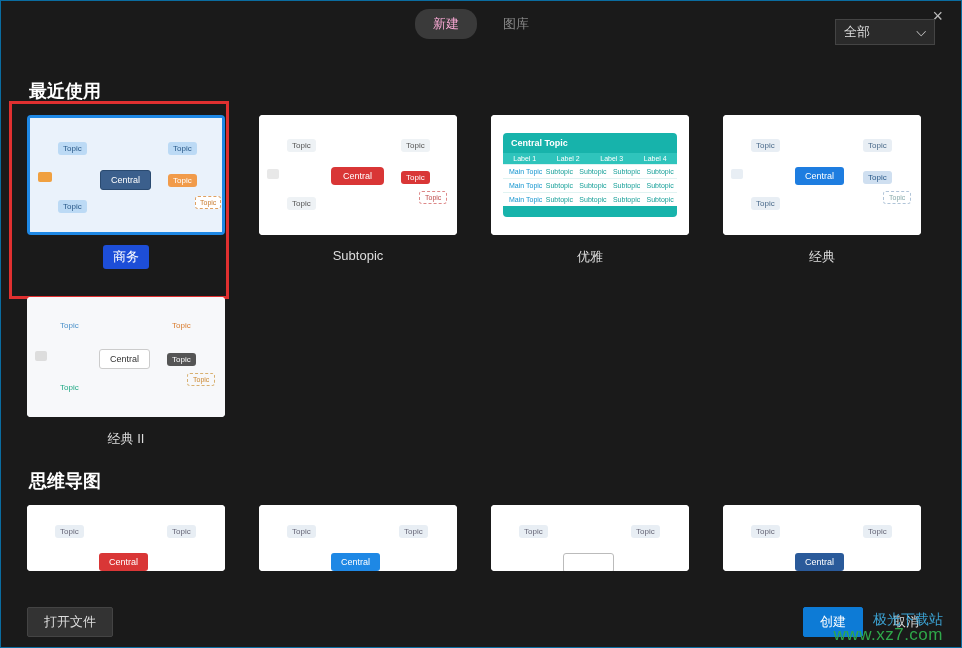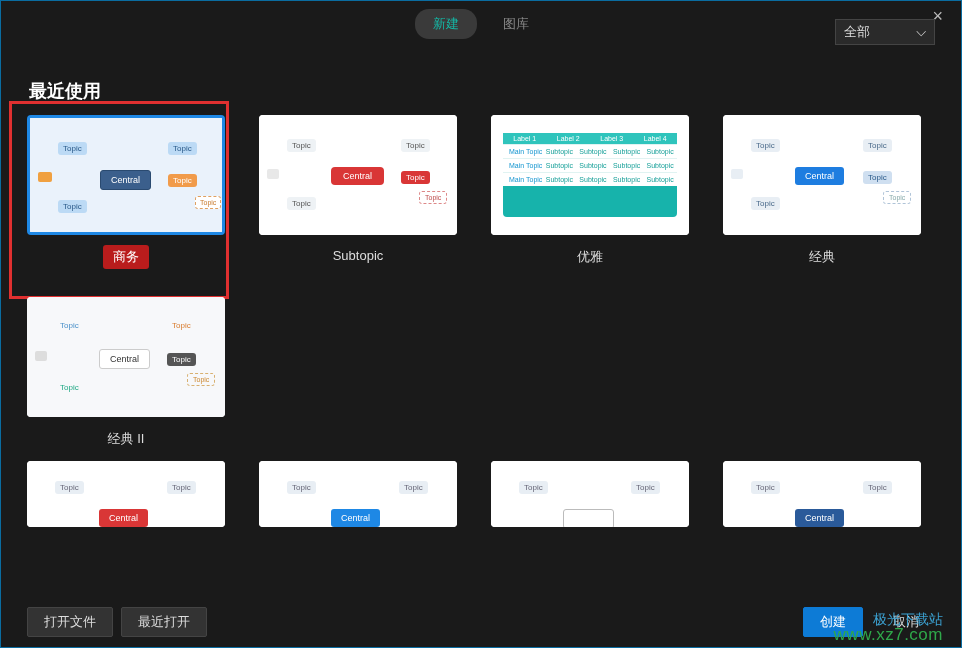--- a/index.html
+++ b/index.html
@@ -18,21 +18,21 @@
   }
   .topbar {
     display: flex; align-items: center; justify-content: center;
     height: 46px; position: relative;
   }
   .tabs { display: flex; gap: 8px; }
   .tab {
     padding: 6px 18px; border-radius: 14px;
     font-size: 13px; color: #888; cursor: pointer;
   }
-  .tab.active { background: #3a3a3a; color: #14b8a6; }
+  .tab.active { background: #3a3a3a; color: #f9a8d4; }
   .filter-select {
     position: absolute; right: 26px; top: 18px;
     background: #2a2a2a; border: 1px solid #444;
     color: #ddd; font-size: 13px;
     padding: 4px 8px; width: 100px; height: 26px;
     display: flex; align-items: center; justify-content: space-between;
     cursor: pointer;
   }
   .content {
     position: absolute; top: 56px; bottom: 50px; left: 0; right: 8px;
@@ -56,21 +56,21 @@
   .thumb {
     width: 198px; height: 120px; background: #fff;
     border-radius: 4px; position: relative; overflow: hidden;
     cursor: pointer;
   }
   .card.selected .thumb { border: 3px solid #1e88e5; }
   .card-label {
     margin-top: 10px; font-size: 13px; color: #ddd;
     padding: 3px 10px; border-radius: 3px;
   }
-  .card.selected .card-label { background: #b91c1c; color: #fff; }
+  .card.selected .card-label { background: #1d4ed8; color: #fff; }
   .highlight-box {
     position: absolute; border: 3px solid #e03030;
     pointer-events: none;
   }
   .footer {
     position: absolute; bottom: 0; left: 0; right: 0;
     height: 50px; background: #1a1a1a;
     display: flex; align-items: center;
     padding: 0 26px;
   }
@@ -219,20 +219,21 @@
         <div class="mm-node br">Topic</div>
         <div class="mm-node br2">Topic</div>
       </div>
       <div class="card-label">Subtopic</div>
     </div>
 
     <div class="card">
       <div class="thumb eleg">
         <div class="mm-base"></div>
         <div class="panel">
+          <div class="head">Central Topic</div>
           <div class="row">
             <span>Label 1</span>
             <span>Label 2</span>
             <span>Label 3</span>
             <span>Label 4</span>
           </div>
           <div class="drow">
               <span class="lead">Main Topic</span>
               <span>Subtopic</span>
               <span>Subtopic</span>
@@ -281,20 +282,21 @@
         <div class="mm-node bl">Topic</div>
         <div class="mm-node tr">Topic</div>
         <div class="mm-node br">Topic</div>
         <div class="mm-node br2">Topic</div>
       </div>
       <div class="card-label">经典 II</div>
     </div>
 
   </div>
 
+  <div class="section-title">思维导图</div>
   <div class="grid">
 
     <div class="card">
       <div class="thumb partial p-red">
         <div class="mm-base"></div>
         <div class="mm-node tl">Topic</div>
         <div class="mm-node tr">Topic</div>
         <div class="mm-node center">Central</div>
       </div>
     </div>
@@ -325,21 +327,20 @@
         <div class="mm-node center">Central</div>
       </div>
     </div>
 
   </div>
 </div>
 
 <div class="footer">
   <div class="left">
     <div class="btn">打开文件</div>
-    <div class="btn">最近打开</div>
   </div>
   <div class="spacer"></div>
   <div class="btn primary">创建</div>
   <div style="width:14px"></div>
   <div class="btn" style="background:transparent;border:none;">取消</div>
 </div>
 
 <div class="wm-top">极光下载站</div>
 <div class="watermark">www.xz7.com</div>
 

